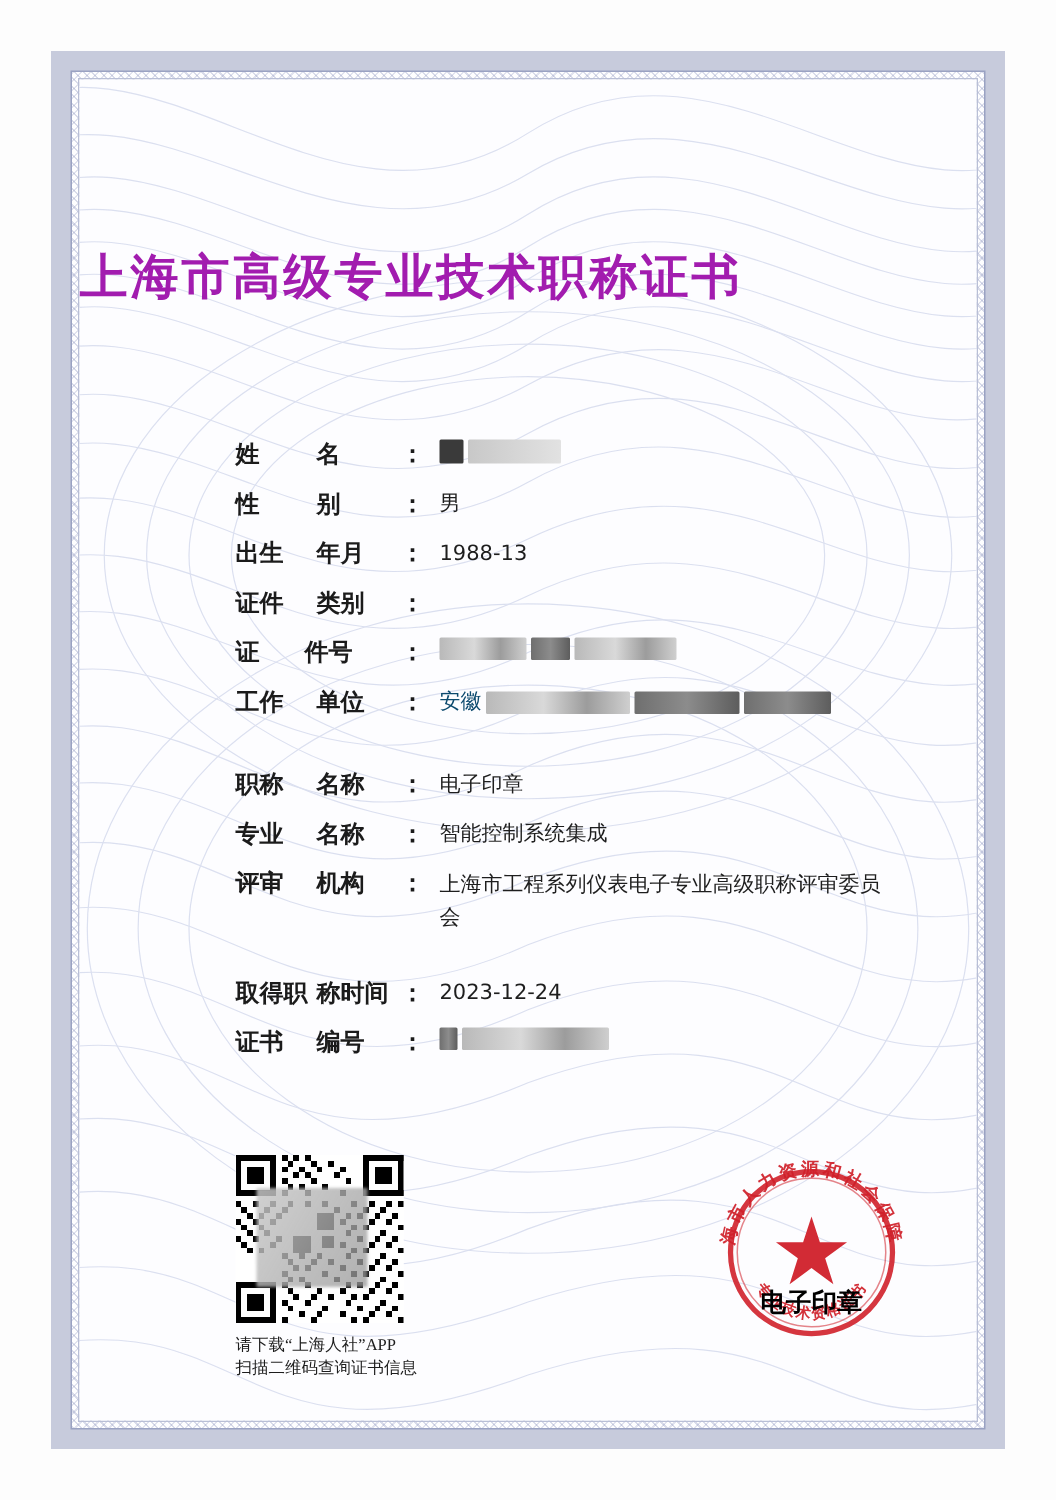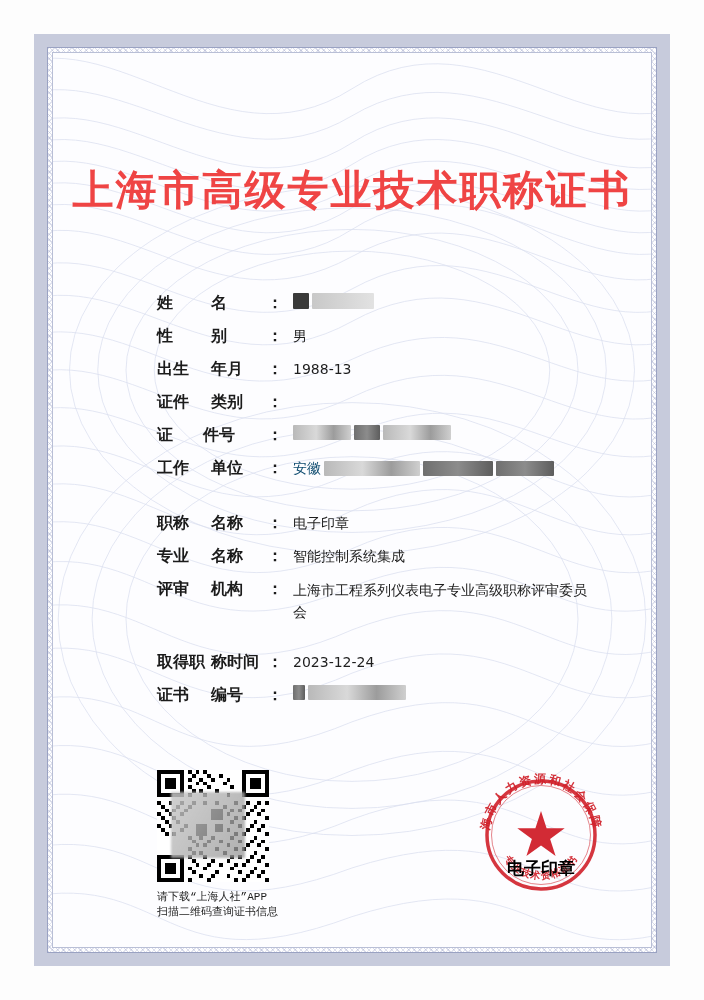--- a/index.html
+++ b/index.html
@@ -84,26 +84,26 @@
     opacity: .55;
   }
   .wave-layer svg { display: block; width: 100%; height: 100%; }
 
   
   .title {
     position: absolute;
     left: 0;
     right: 0;
     top: 110px;
-    text-align: center;
+    text-align: left;
     font-family: "DejaVu Serif", "Liberation Serif", serif;
-    font-size: 41px;
+    font-size: 32px;
     font-weight: bold;
     letter-spacing: 2px;
-    color: #ef4444;
+    color: #a21caf;
     white-space: nowrap;
   }
 
   
   .fields {
     position: absolute;
     left: 104px;
     top: 240px;
     width: 440px;
   }
@@ -177,21 +177,21 @@
     width: 74px;
     height: 66px;
     background: linear-gradient(120deg, rgba(200,200,200,.85), rgba(150,150,150,.75));
     filter: blur(1px);
   }
   .qr-caption {
     margin-top: 8px;
     font-size: 11px;
     line-height: 15px;
     color: #1d1d1d;
-    font-family: Liberation Mono, monospace;
+    font-family: Liberation Serif, serif;
     white-space: nowrap;
   }
 
   
   .seal {
     position: absolute;
     left: 418px;
     top: 712px;
     width: 140px;
     height: 140px;

